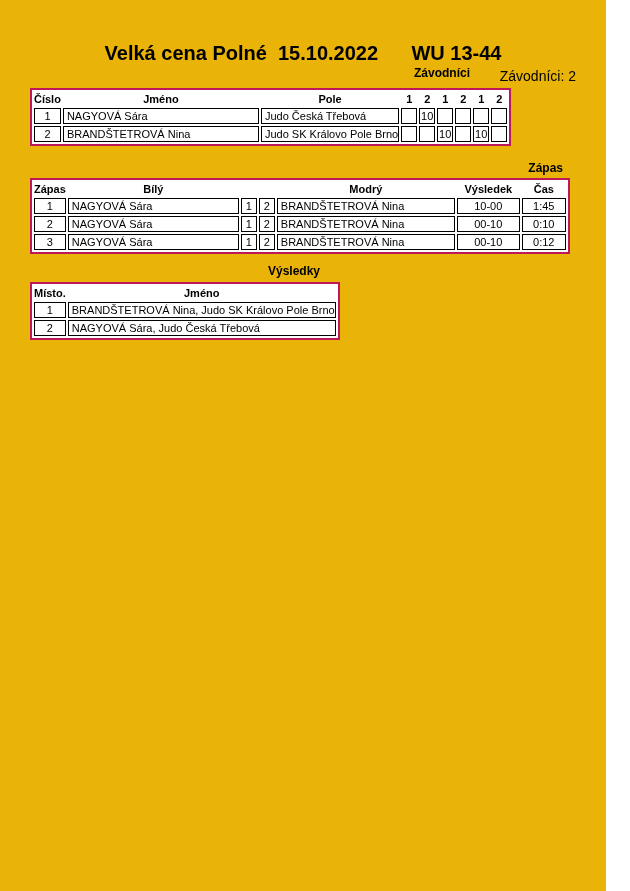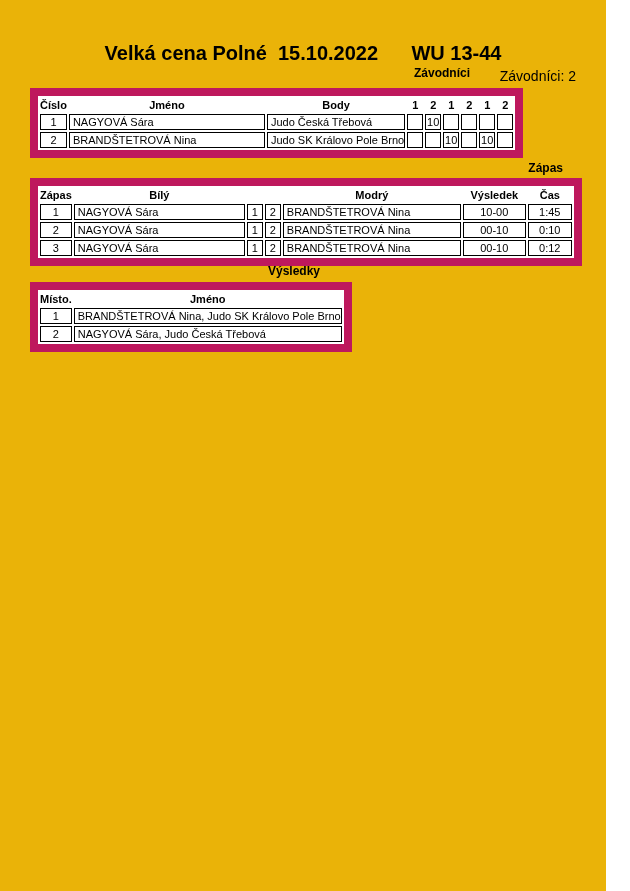--- a/index.html
+++ b/index.html
@@ -36,21 +36,21 @@
     text-align: right;
   }
   .t1wrap { position: absolute; left: 30px; top: 88px; display: flex; align-items: flex-start; }
   .t1sub  { margin-left: 2px; }
   .t2wrap { position: absolute; left: 30px; top: 178px; }
   .t3wrap { position: absolute; left: 30px; top: 282px; }
 
   table {
     border-collapse: separate;
     border-spacing: 2px;
-    border: 8px solid #be185d;
+    border: 2px solid #be185d;
     table-layout: fixed;
     background: #ffffff;
   }
   th, td {
     box-sizing: border-box;
     padding: 0;
     vertical-align: middle;
     white-space: nowrap;
     overflow: visible;
     font-size: 11px;
@@ -88,21 +88,21 @@
 
   <div class="section-label zavodnici-label">Závodníci</div>
   <div class="count-label">Závodníci: 2</div>
 
   <div class="t1wrap">
     <table class="t1main">
       <tbody>
           <tr>
         <th class="w-cislo tl">Číslo</th>
         <th class="w-jmeno">Jméno</th>
-        <th class="w-klub">Body</th>
+        <th class="w-klub">Pole</th>
         <th class="w-s">1</th>
         <th class="w-s">2</th>
         <th class="w-s">1</th>
         <th class="w-s">2</th>
         <th class="w-s">1</th>
         <th class="w-s">2</th>
       </tr>
       <tr>
         <td class="w-cislo">1</td>
         <td class="w-jmeno tl">NAGYOVÁ Sára</td>

